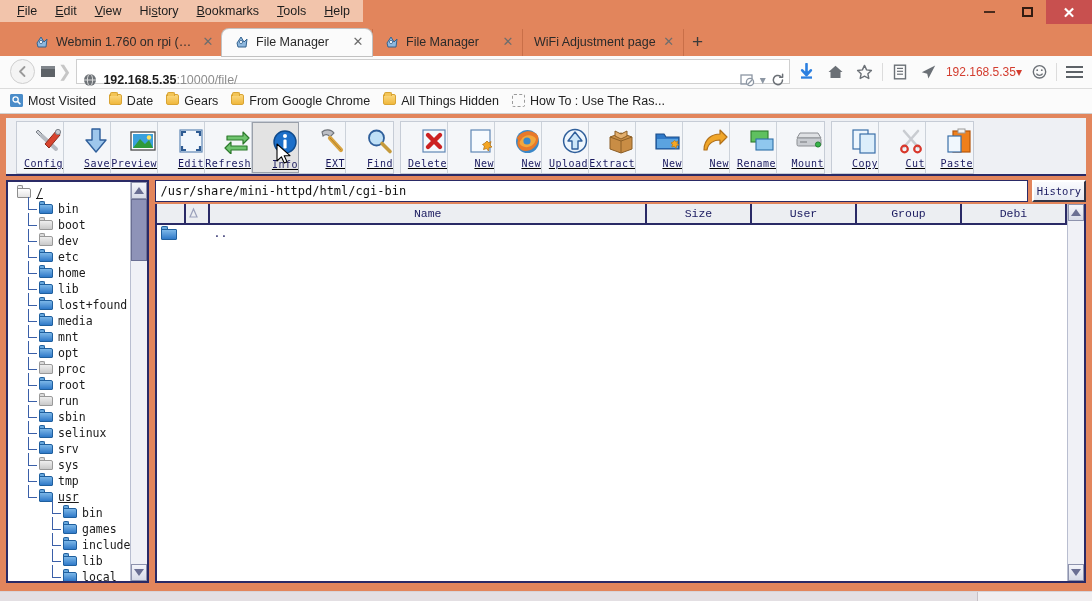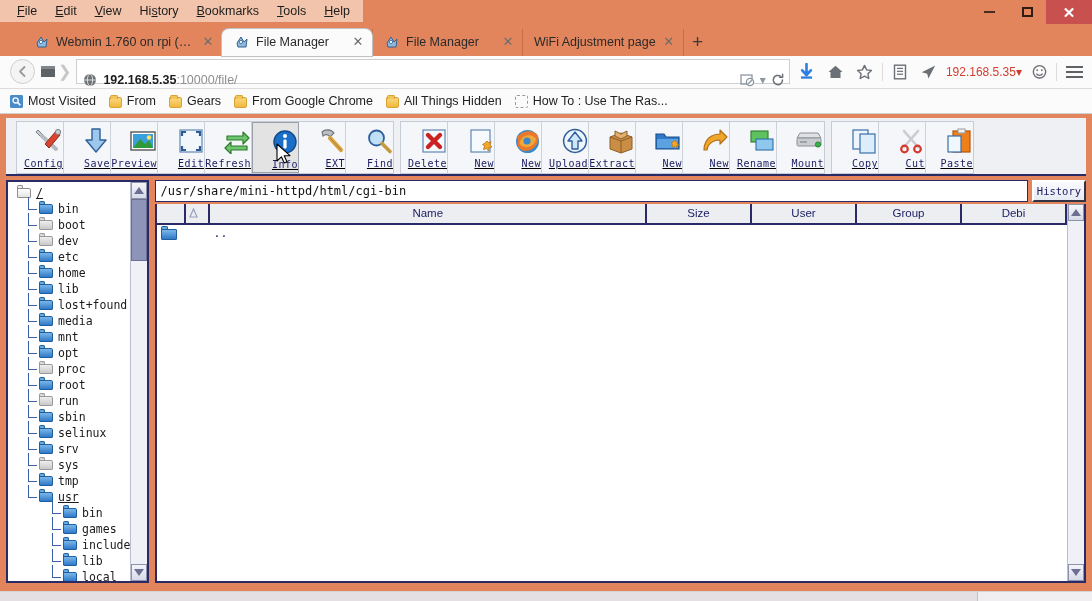--- a/index.html
+++ b/index.html
@@ -171,21 +171,21 @@
     height: 25px;
     background: #fbfbfb;
     border-bottom: 1px solid #d0d0d0;
     display: flex;
     align-items: center;
     padding-left: 10px;
     gap: 13px;
     font-size: 12.5px;
     color: #222;
   }
-  .bm { display:flex; align-items:flex-end; gap:5px; white-space:nowrap; cursor: default;}
+  .bm { display:flex; align-items:flex-start; gap:5px; white-space:nowrap; cursor: default;}
   .bm .bmfolder {
     width: 13px; height: 11px; flex:0 0 13px;
     background: linear-gradient(#fbd87f, #f0b83d);
     border: 1px solid #d9a433;
     border-radius: 1px 2px 2px 2px;
     position: relative;
   }
   .bm .bmfolder:before {
     content:""; position:absolute; top:-3px; left:0;
     width:6px; height:3px; background:#f3c557;
@@ -388,21 +388,21 @@
     flex:1 1 auto;
     display:flex; flex-direction:column;
     min-width:0;
     overflow: hidden;
   }
   table.ftable { width:100%; border-collapse: collapse; table-layout: fixed; }
   table.ftable th {
     background: #eceef2;
     border: 2px solid #2a2a66;
     border-top: none;
-    font-family: Liberation Sans, sans-serif;
+    font-family: Liberation Mono, monospace;
     font-size: 11.5px;
     font-weight: normal;
     color: #1b1b60;
     height: 20px;
     text-align: center;
   }
   table.ftable th.cb { width: 28px; border-left:none; }
   table.ftable th.ico { width: 24px; }
   table.ftable td {
     font-family: "DejaVu Sans Mono", monospace;
@@ -610,21 +610,21 @@
         <svg width="13" height="13" viewBox="0 0 13 13">
             <rect width="13" height="13" rx="2" fill="#4a8cc9"></rect>
             <circle cx="5.6" cy="5.4" r="2.6" fill="none" stroke="#fff" stroke-width="1.3"></circle>
             <line x1="7.5" y1="7.4" x2="10.4" y2="10.3" stroke="#fff" stroke-width="1.5"></line>
           </svg>
       </span>
       <span>Most Visited</span>
     </div>
     <div class="bm">
       <span class="bmfolder"></span>
-      <span>From</span>
+      <span>Date</span>
     </div>
     <div class="bm">
       <span class="bmfolder"></span>
       <span>Gears</span>
     </div>
     <div class="bm">
       <span class="bmfolder"></span>
       <span>From Google Chrome</span>
     </div>
     <div class="bm">

